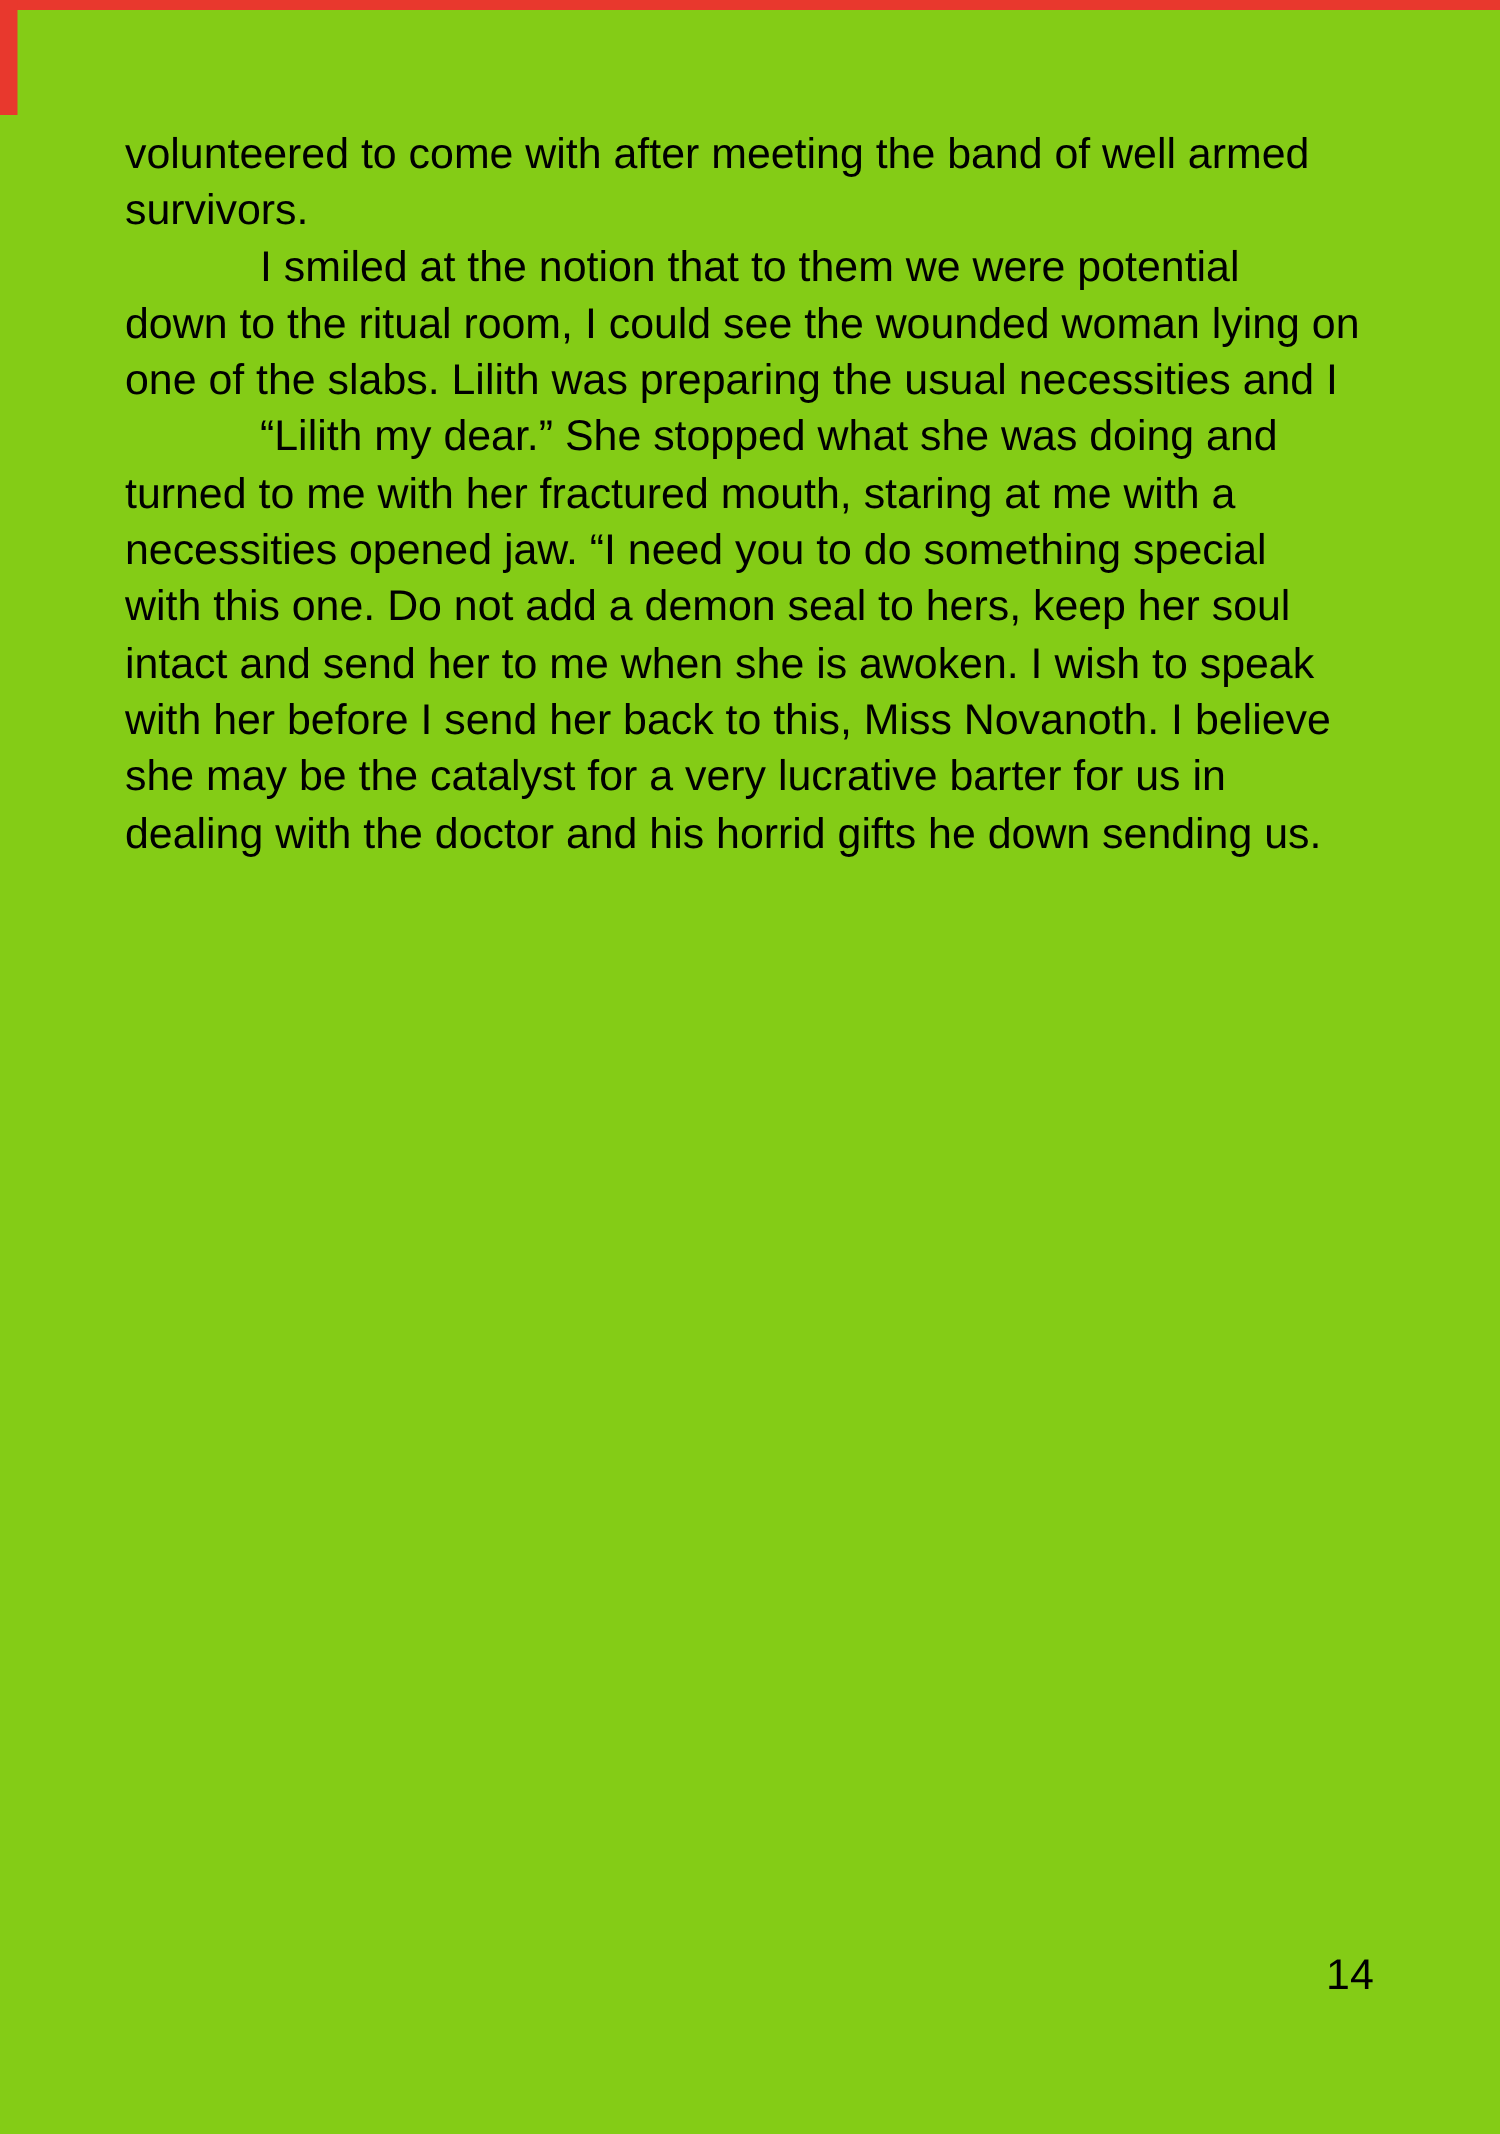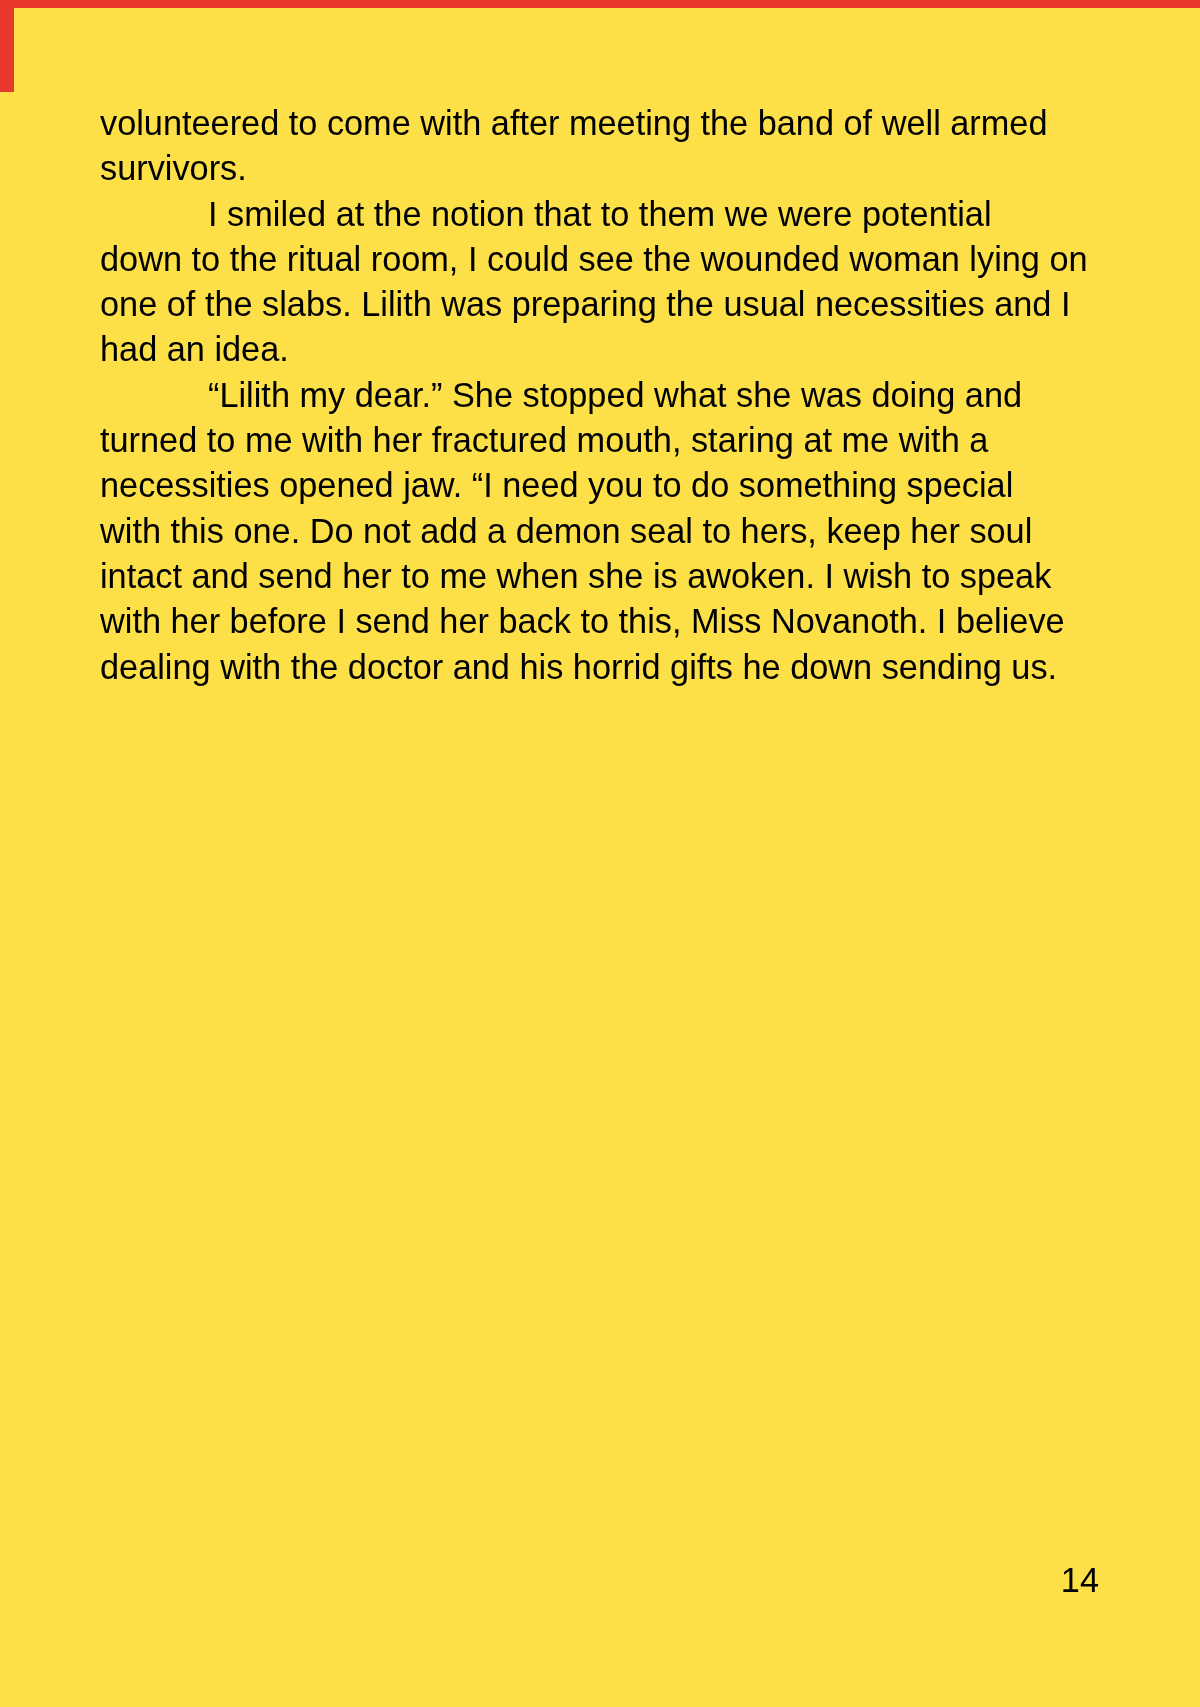--- a/index.html
+++ b/index.html
@@ -4,21 +4,21 @@
 <style>
   html, body {
     margin: 0;
     padding: 0;
     background: #ffffff;
   }
   .page {
     position: relative;
     width: 1200px;
     height: 1707px;
-    background: #fde047;
+    background: #84cc16;
     overflow: hidden;
     font-family: "Liberation Sans", sans-serif;
     color: #000000;
   }
   
   .edge-mark-top {
     position: absolute;
     left: 0;
     top: 0;
     width: 1200px;
@@ -64,25 +64,25 @@
 
   <div class="edge-mark-top"></div>
   <div class="edge-mark-left"></div>
 
   <div class="body-text">
     <div class="line">volunteered to come with after meeting the band of well armed</div>
     <div class="line">survivors.</div>
     <div class="line indent">I smiled at the notion that to them we were potential</div>
     <div class="line">down to the ritual room, I could see the wounded woman lying on</div>
     <div class="line">one of the slabs. Lilith was preparing the usual necessities and I</div>
-    <div class="line">had an idea.</div>
     <div class="line indent">“Lilith my dear.” She stopped what she was doing and</div>
     <div class="line">turned to me with her fractured mouth, staring at me with a</div>
     <div class="line">necessities opened jaw. “I need you to do something special</div>
     <div class="line">with this one. Do not add a demon seal to hers, keep her soul</div>
     <div class="line">intact and send her to me when she is awoken. I wish to speak</div>
     <div class="line">with her before I send her back to this, Miss Novanoth. I believe</div>
+    <div class="line">she may be the catalyst for a very lucrative barter for us in</div>
     <div class="line">dealing with the doctor and his horrid gifts he down sending us.</div>
   </div>
 
   <div class="page-number">14</div>
 
 </div>
 
 </body></html>

